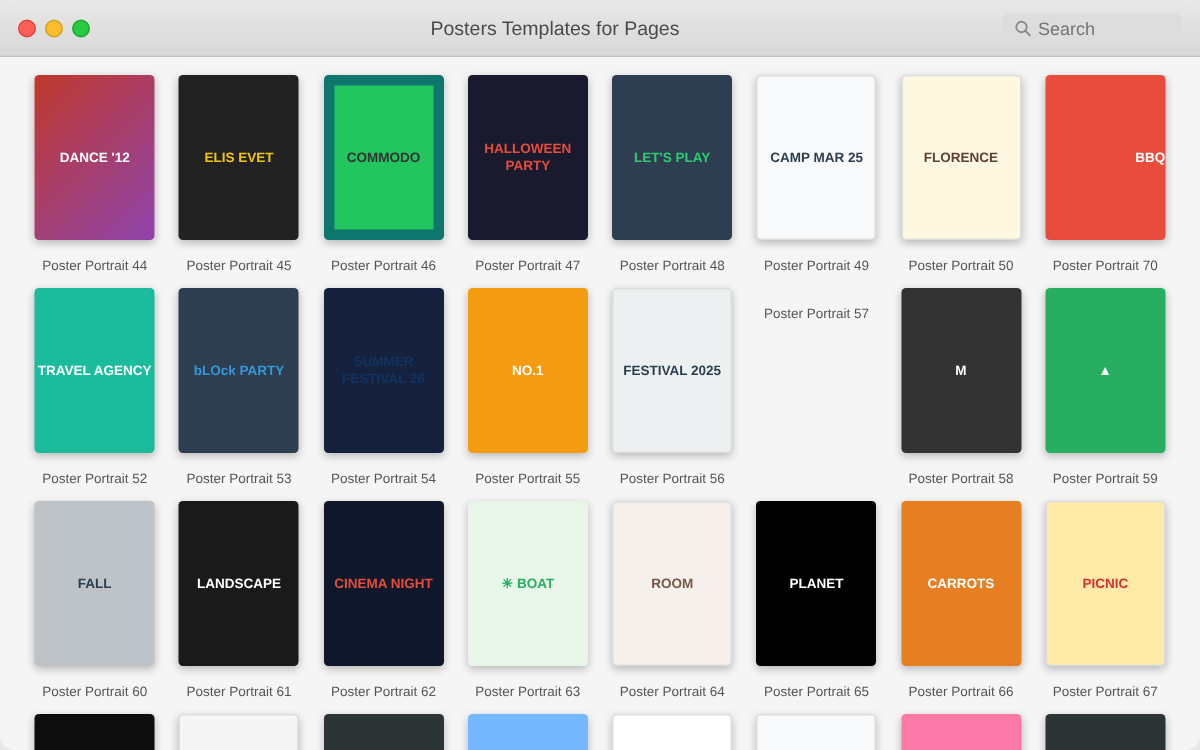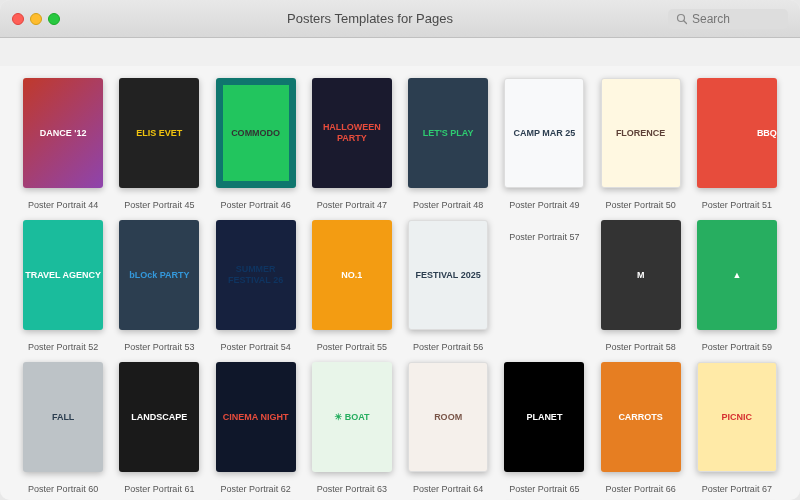--- a/index.html
+++ b/index.html
@@ -11,21 +11,20 @@
       overflow: hidden;
     }
     .window {
       width: 800px;
       height: 500px;
       background: #f0f0f0;
       border-radius: 10px;
       overflow: hidden;
       display: flex;
       flex-direction: column;
-      gap: 28px;
     }
     .titlebar {
       height: 38px;
       background: linear-gradient(180deg, #e8e8e8 0%, #d8d8d8 100%);
       display: flex;
       align-items: center;
       padding: 0 12px;
       flex-shrink: 0;
       border-bottom: 1px solid #c0c0c0;
     }
@@ -208,21 +207,21 @@
         <div class="poster-item">
           <div class="poster-thumb p50">
             <div class="poster-text-large">FLORENCE</div>
           </div>
           <div class="poster-label">Poster Portrait 50</div>
         </div>
         <div class="poster-item">
           <div class="poster-thumb p51">
             <div class="poster-text-large">BBQ</div>
           </div>
-          <div class="poster-label">Poster Portrait 51</div>
+          <div class="poster-label">Poster Portrait 70</div>
         </div>
         <div class="poster-item">
           <div class="poster-thumb p52">
             <div class="poster-text-large">TRAVEL AGENCY</div>
           </div>
           <div class="poster-label">Poster Portrait 52</div>
         </div>
         <div class="poster-item">
           <div class="poster-thumb p53">
             <div class="poster-text-large">bLOck PARTY</div>

